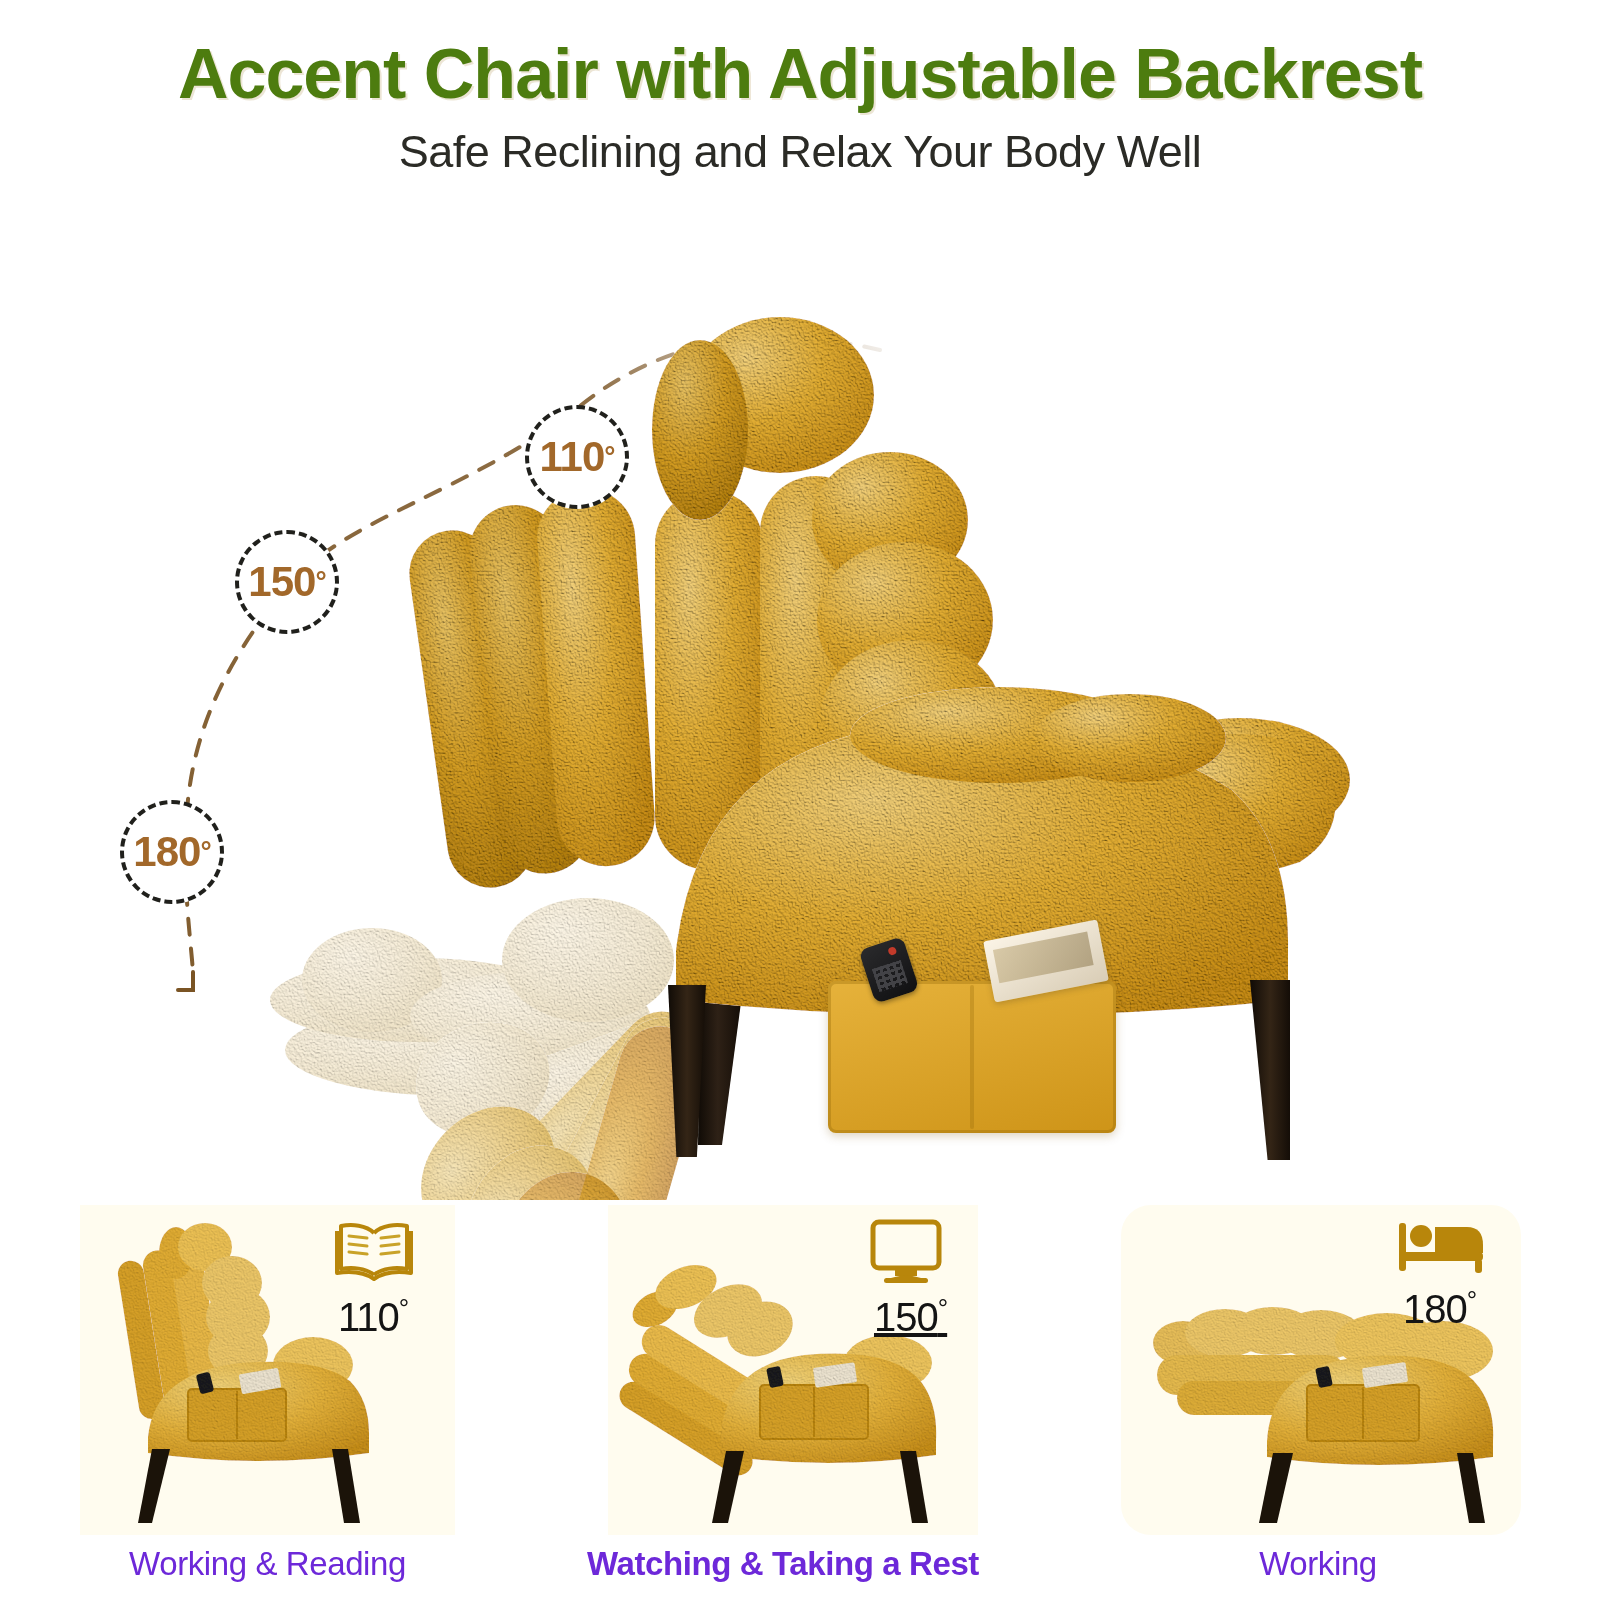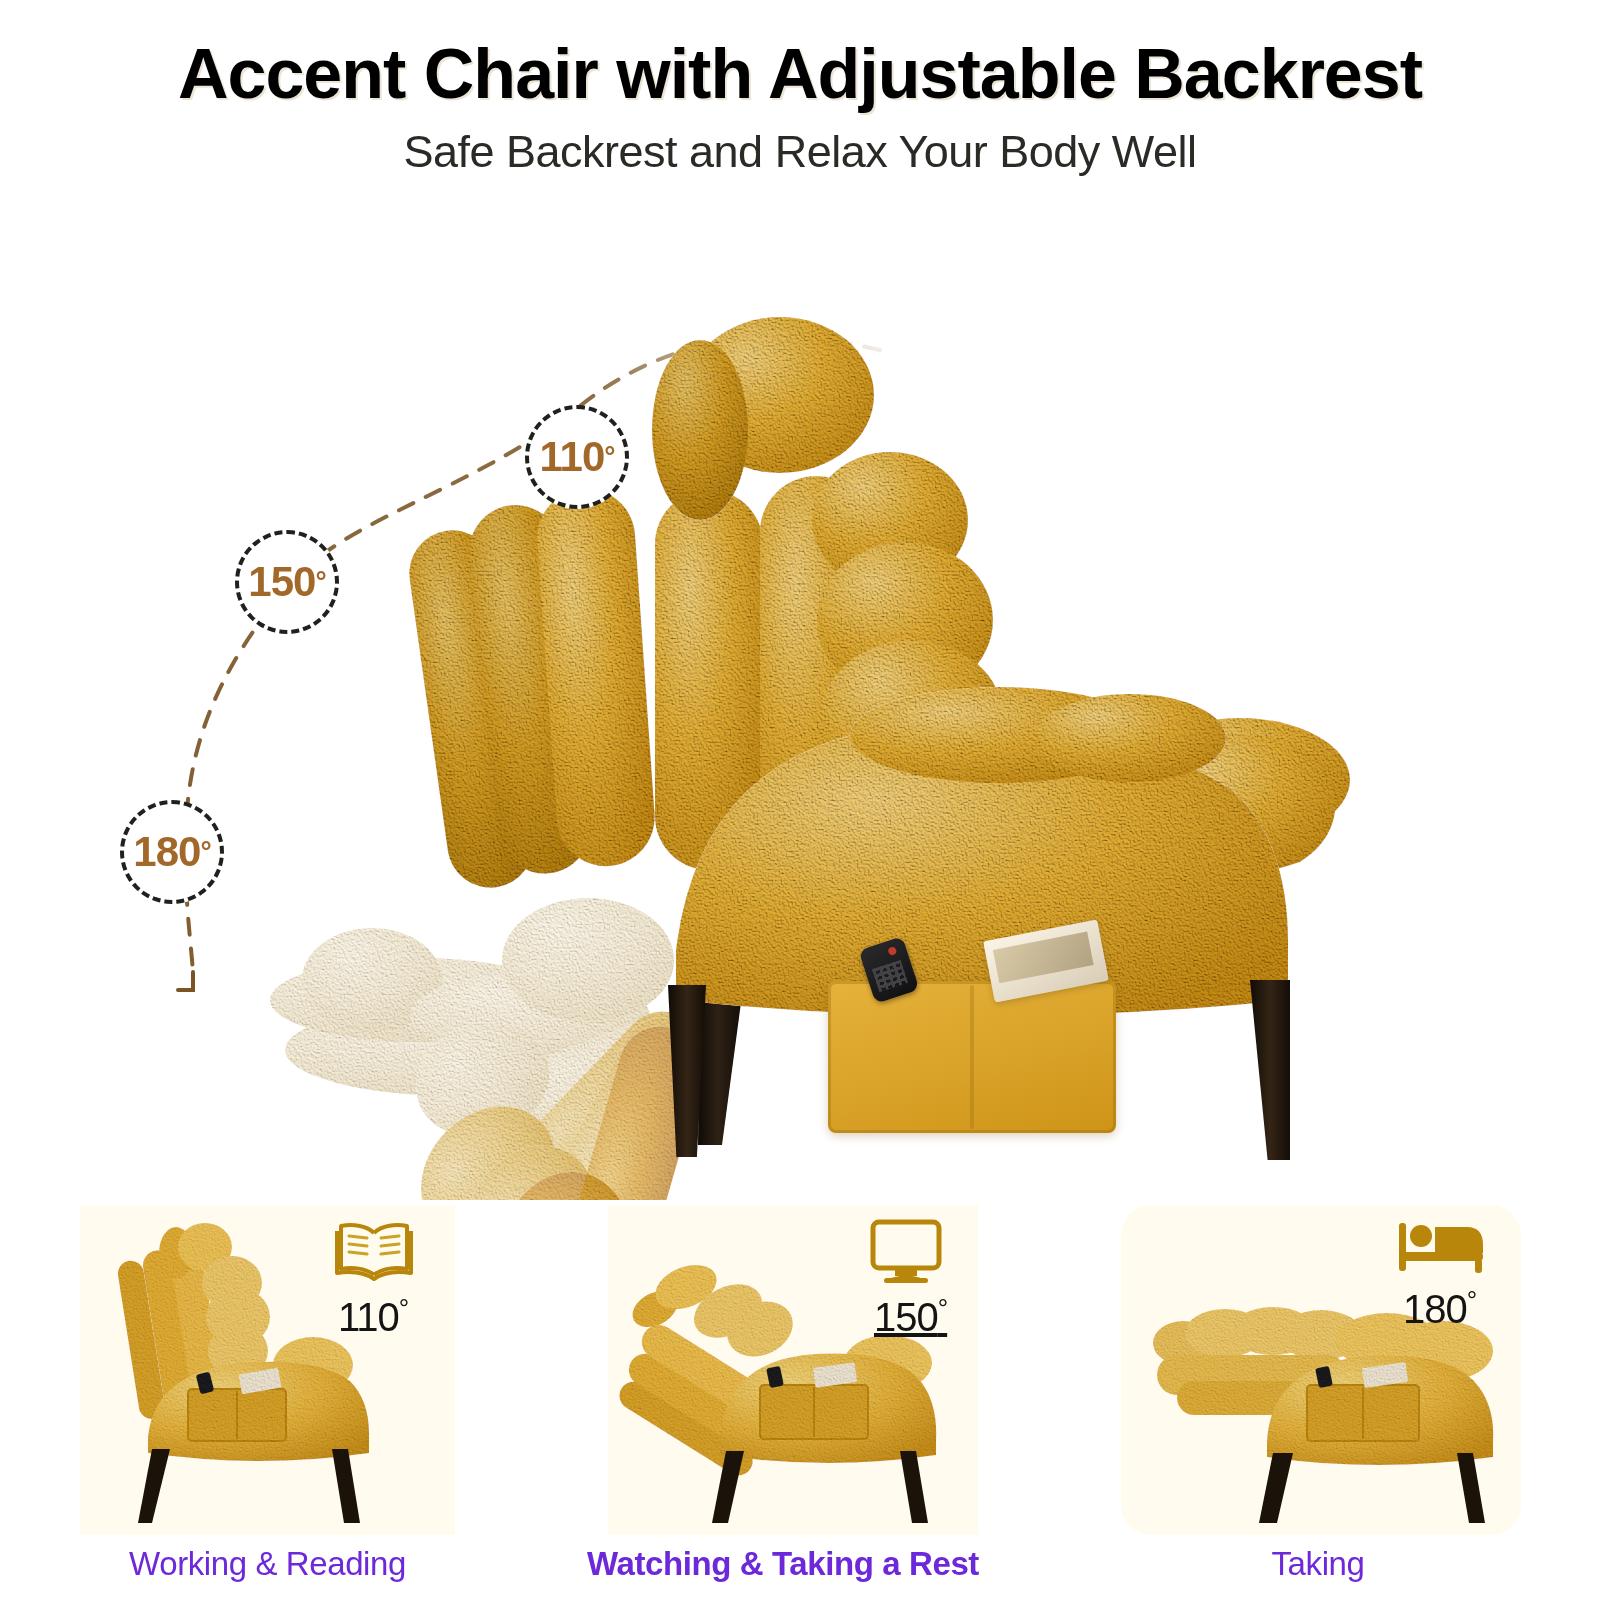--- a/index.html
+++ b/index.html
@@ -3,21 +3,21 @@
 <meta charset="utf-8">
 <style>
   * { margin:0; padding:0; box-sizing:border-box; }
   html,body { width:1600px; height:1600px; background:#ffffff; overflow:hidden; }
   body { font-family:"Liberation Sans", sans-serif; position:relative; }
 
   
   #headline{
     position:absolute; top:34px; left:0; width:1600px; text-align:center;
     font-size:70px; font-weight:bold; letter-spacing:-1px;
-    color:#000000; white-space:nowrap;
+    color:#4d7c0f; white-space:nowrap;
     text-shadow:2px 2px 0 rgba(150,110,20,.18);
   }
   #subhead{
     position:absolute; top:126px; left:0; width:1600px; text-align:center;
     font-size:45px; font-weight:400; color:#2B2B26; letter-spacing:-.5px;
     white-space:nowrap;
   }
 
   
   #hero{ position:absolute; left:0; top:190px; width:1600px; height:1010px; }
@@ -49,21 +49,21 @@
     position:absolute; font-size:40px; font-weight:500; color:#141414;
     letter-spacing:-1px; white-space:nowrap;
   }
   .panel-angle span.deg{ font-size:26px; vertical-align:super; }
   .panel-icon{ position:absolute; }
 </style>
 </head>
 <body>
 
 <div id="headline">Accent Chair with Adjustable Backrest</div>
-<div id="subhead">Safe Backrest and Relax Your Body Well</div>
+<div id="subhead">Safe Reclining and Relax Your Body Well</div>
 
 <div id="hero">
 
   <svg id="arcsvg" viewBox="0 0 1600 1010">
     <defs>
       <linearGradient id="arcFade" x1="0" y1="1" x2="1" y2="0">
         <stop offset="0" stop-color="#7A5424" stop-opacity="0.95"></stop>
         <stop offset="0.75" stop-color="#7A5424" stop-opacity="0.85"></stop>
         <stop offset="1" stop-color="#7A5424" stop-opacity="0.08"></stop>
       </linearGradient>
@@ -418,13 +418,13 @@
     <circle cx="24" cy="17" r="11" fill="#B8860B"></circle>
     <path d="M38 8 L70 8 Q86 8 86 26 L86 34 L38 34 Z" fill="#B8860B"></path>
     <rect x="2" y="33" width="84" height="9" rx="4" fill="#B8860B"></rect>
     <rect x="78" y="40" width="7" height="14" rx="3" fill="#B8860B"></rect>
   </svg>
 
   <div class="panel-angle" style="left:282px; top:80px;">
     <span>180</span><span class="deg">°</span>
   </div>
 </div>
-<div class="panel-caption" style="left:1118px; width:400px;">Taking</div>
+<div class="panel-caption" style="left:1118px; width:400px;">Working</div>
 
 </body></html>

